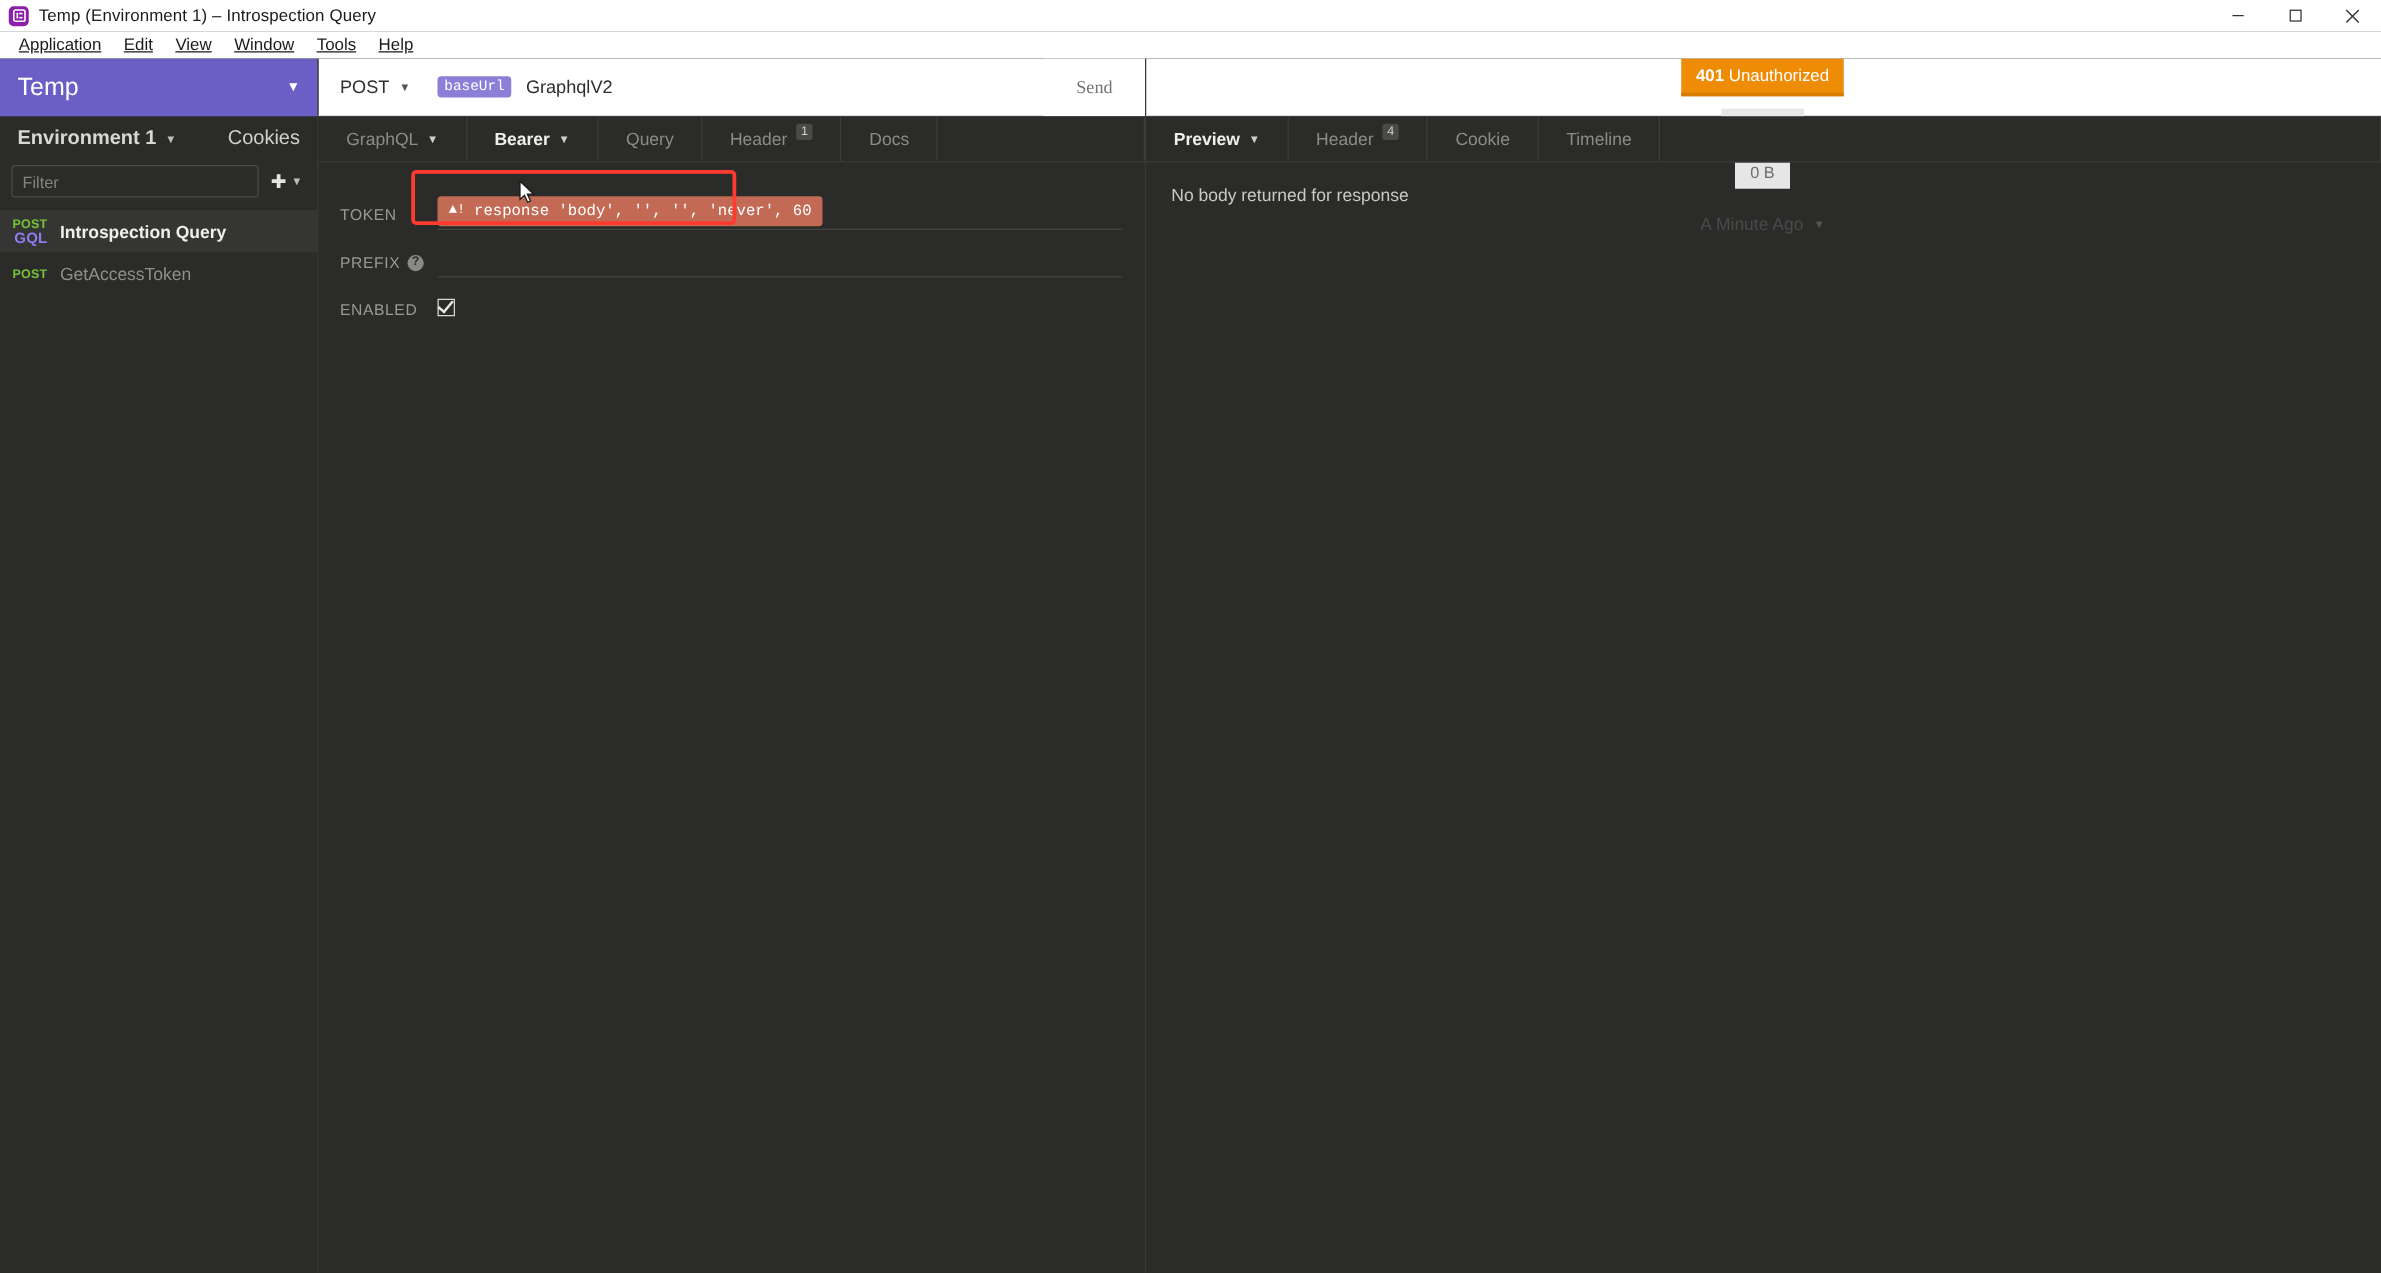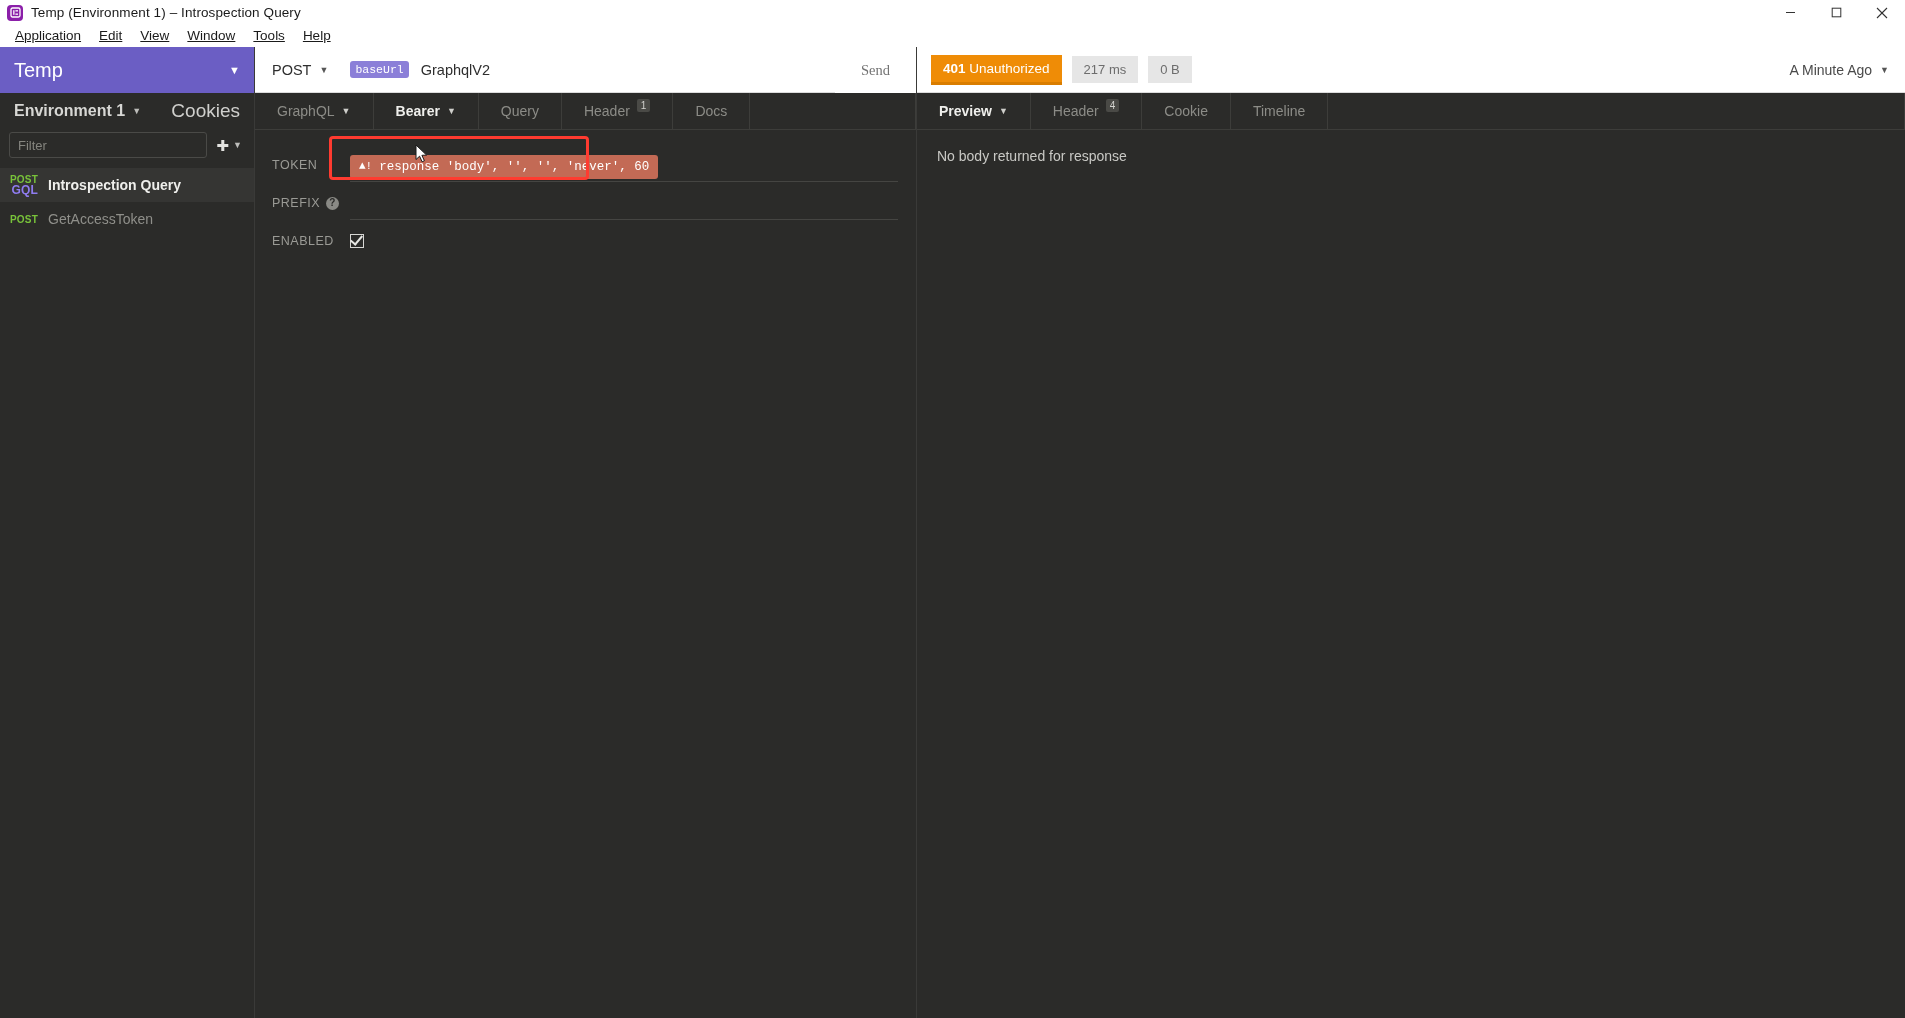--- a/index.html
+++ b/index.html
@@ -64,21 +64,21 @@
   .ws-title { color: #fff; font-size: 20px; }
   .ws-caret { color: #fff; font-size: 11px; }
 
   .env-row {
     height: 35px; display: flex; align-items: center;
     padding: 0 14px; justify-content: space-between;
   }
   .env-left { display: flex; align-items: center; gap: 7px; }
   .env-name { color: #d7d7d4; font-size: 16px; font-weight: bold; }
   .caret-sm { font-size: 9px; color: #bdbdba; }
-  .cookies-link { color: #d0d0cd; font-size: 19px; }
+  .cookies-link { color: #d0d0cd; font-size: 16px; }
 
   .filter-row {
     display: flex; align-items: center; padding: 0 12px 0 9px; gap: 10px;
     height: 34px;
   }
   .filter-input {
     flex: 1 1 auto; height: 26px; background: transparent;
     border: 1px solid #4a4a47; border-radius: 3px;
     color: #d7d7d4; font-size: 13px; padding: 0 8px;
     font-family: "Liberation Sans", sans-serif;
@@ -148,21 +148,21 @@
   .tab-badge {
     background: #4a4a46; color: #d2d2ce;
     font-size: 10px; font-weight: normal;
     border-radius: 2px; padding: 1px 4px;
     position: relative; top: -6px;
   }
   .tabs-filler { flex: 1 1 auto; border-bottom: none; }
 
   
   .form { padding: 18px 18px 0 17px; position: relative; }
-  .form-row { display: flex; align-items: flex-start; min-height: 38px; }
+  .form-row { display: flex; align-items: center; min-height: 38px; }
   .form-label {
     width: 78px; flex: 0 0 78px;
     font-size: 12.5px; color: #9a9a95; letter-spacing: .5px;
     padding-top: 10px;
     display: flex; align-items: center; gap: 6px;
   }
   .help-icon {
     width: 13px; height: 13px; border-radius: 50%;
     background: #8a8a85; color: #2b2b29;
     font-size: 10px; font-weight: bold;
@@ -203,20 +203,21 @@
   
   .response {
     flex: 1 1 auto; height: 100%;
     display: flex; flex-direction: column; background: #2b2b29;
   }
   .resp-status-bar {
     height: 46px; background: #ffffff;
     display: flex; align-items: center; gap: 10px;
     padding: 0 16px 0 14px;
     border-bottom: 1px solid #dcdcdc;
+    flex-direction: column;
   }
   .status-badge {
     background: #ef8c06; color: #fff;
     font-size: 13.5px; padding: 6px 12px; white-space: nowrap;
     border-bottom: 3px solid #d97d00;
   }
   .status-badge b { font-weight: bold; }
   .meta-chip {
     background: #e6e6e6; color: #6d6d6d;
     font-size: 13px; padding: 6px 12px; white-space: nowrap;

